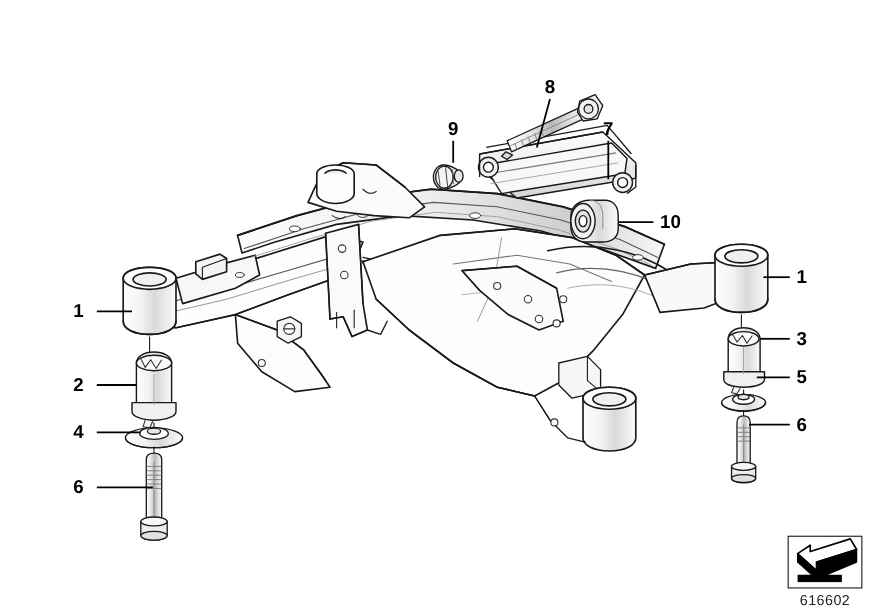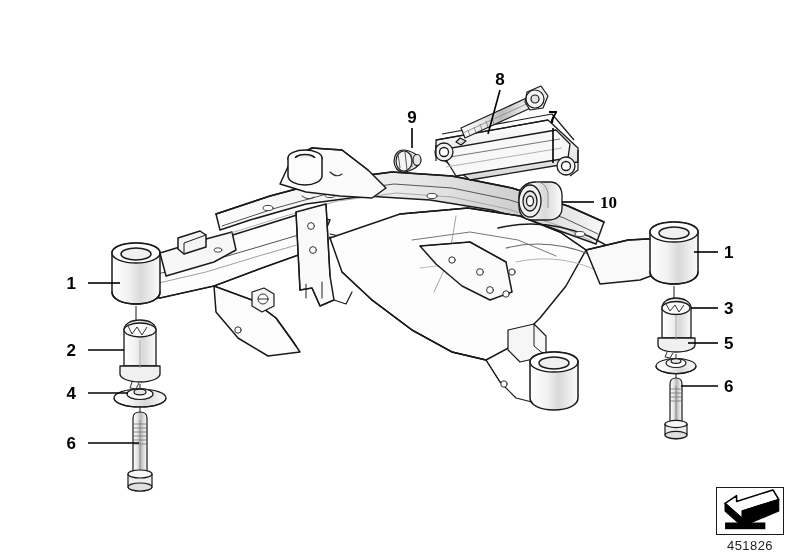--- a/index.html
+++ b/index.html
@@ -372,26 +372,26 @@
       <div class="callout-label right-anchor" title="rubber mounting bushing, front" style="left: 76px; top: 350px;">2</div>
       <div class="callout-label right-anchor" title="washer / cup washer" style="left: 76px; top: 393px;">4</div>
       <div class="callout-label right-anchor" title="hex bolt with washer, front" style="left: 76px; top: 443px;">6</div>
       <div class="callout-label left-anchor" title="rear axle carrier (subframe) rear right mounting eye" style="left: 724px; top: 252px;">1</div>
       <div class="callout-label left-anchor" title="rubber mounting bushing, rear" style="left: 724px; top: 308px;">3</div>
       <div class="callout-label left-anchor" title="washer, rear" style="left: 724px; top: 343px;">5</div>
       <div class="callout-label left-anchor" title="hex bolt with washer, rear" style="left: 724px; top: 386px;">6</div>
       <div class="callout-label center-anchor" title="hex bolt for thrust rod" style="left: 500px; top: 79px;">8</div>
       <div class="callout-label center-anchor" title="thrust rod / reinforcement strut" style="left: 553px; top: 117px;">7</div>
       <div class="callout-label center-anchor" title="self-locking collar nut" style="left: 412px; top: 117px;">9</div>
-      <div class="callout-label left-anchor" title="rubber bushing for thrust rod" style="left: 600px; top: 202px; font-family: Liberation Serif, serif;">10</div>
+      <div class="callout-label left-anchor" title="rubber bushing for thrust rod" style="left: 600px; top: 202px;">10</div>
     </div>
 
   <div id="direction-box">
     <svg id="direction-arrow-svg" viewBox="0 0 68 48">
       <polygon points="8,16 20,8 20,14 58,2 64,12 26,24 26,32" fill="#ffffff" stroke="#000000" stroke-width="1.6" stroke-linejoin="round"></polygon>
       <polygon points="8,16 26,32 26,24 64,12 64,24 26,40 8,24" fill="#000000" stroke="#000000" stroke-width="1.2" stroke-linejoin="round"></polygon>
       <rect x="8" y="36" width="42" height="7" fill="#000000"></rect>
     </svg>
   </div>
 
-  <div id="diagram-number">451826</div>
+  <div id="diagram-number">616602</div>
 
 </div>
 
 </body></html>

